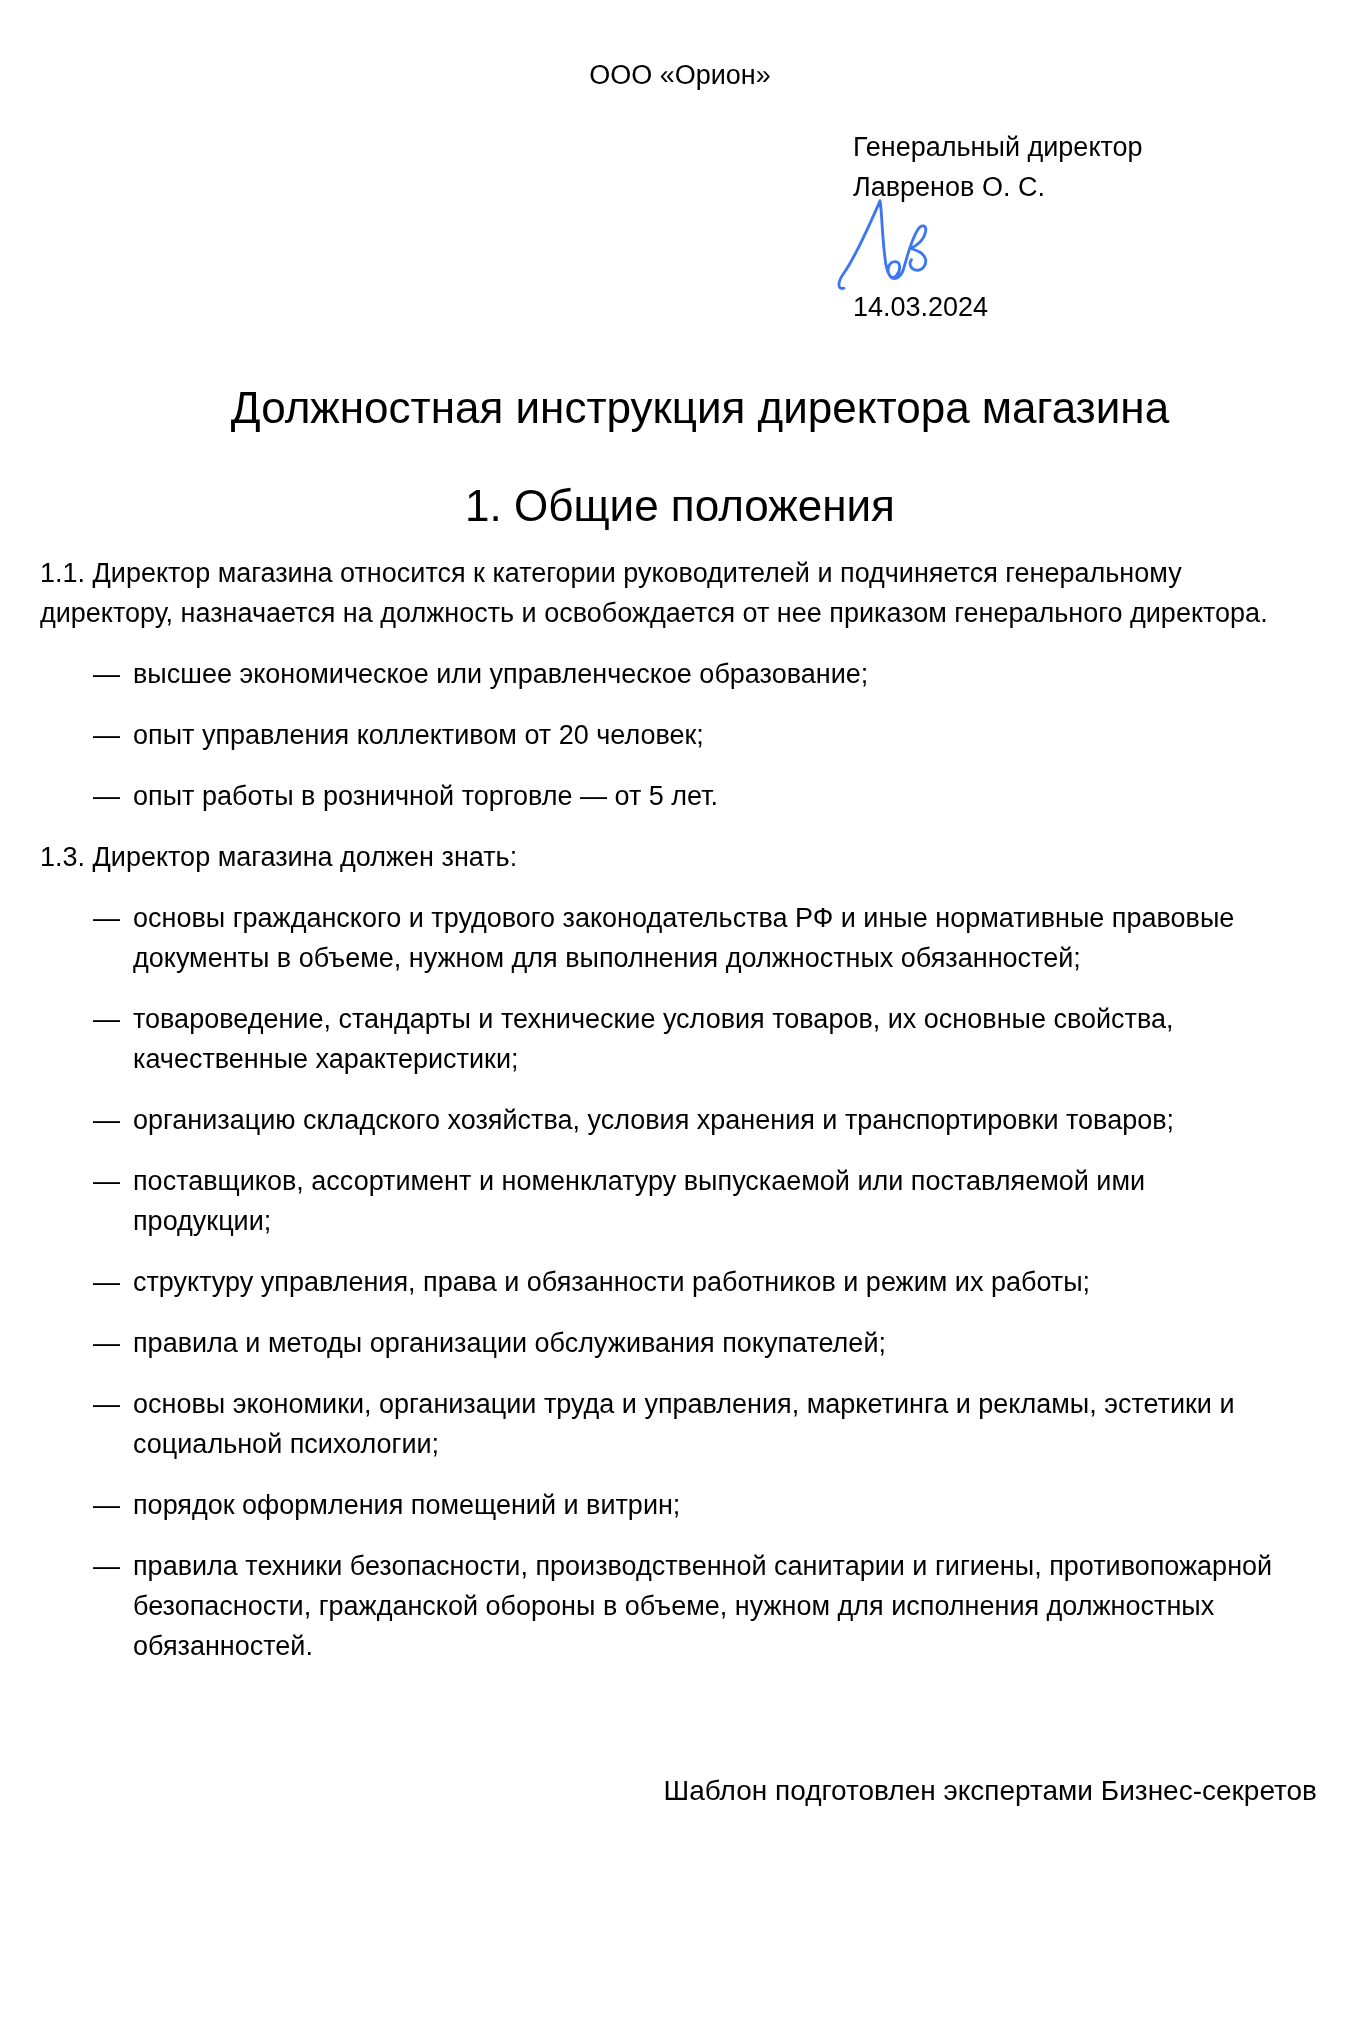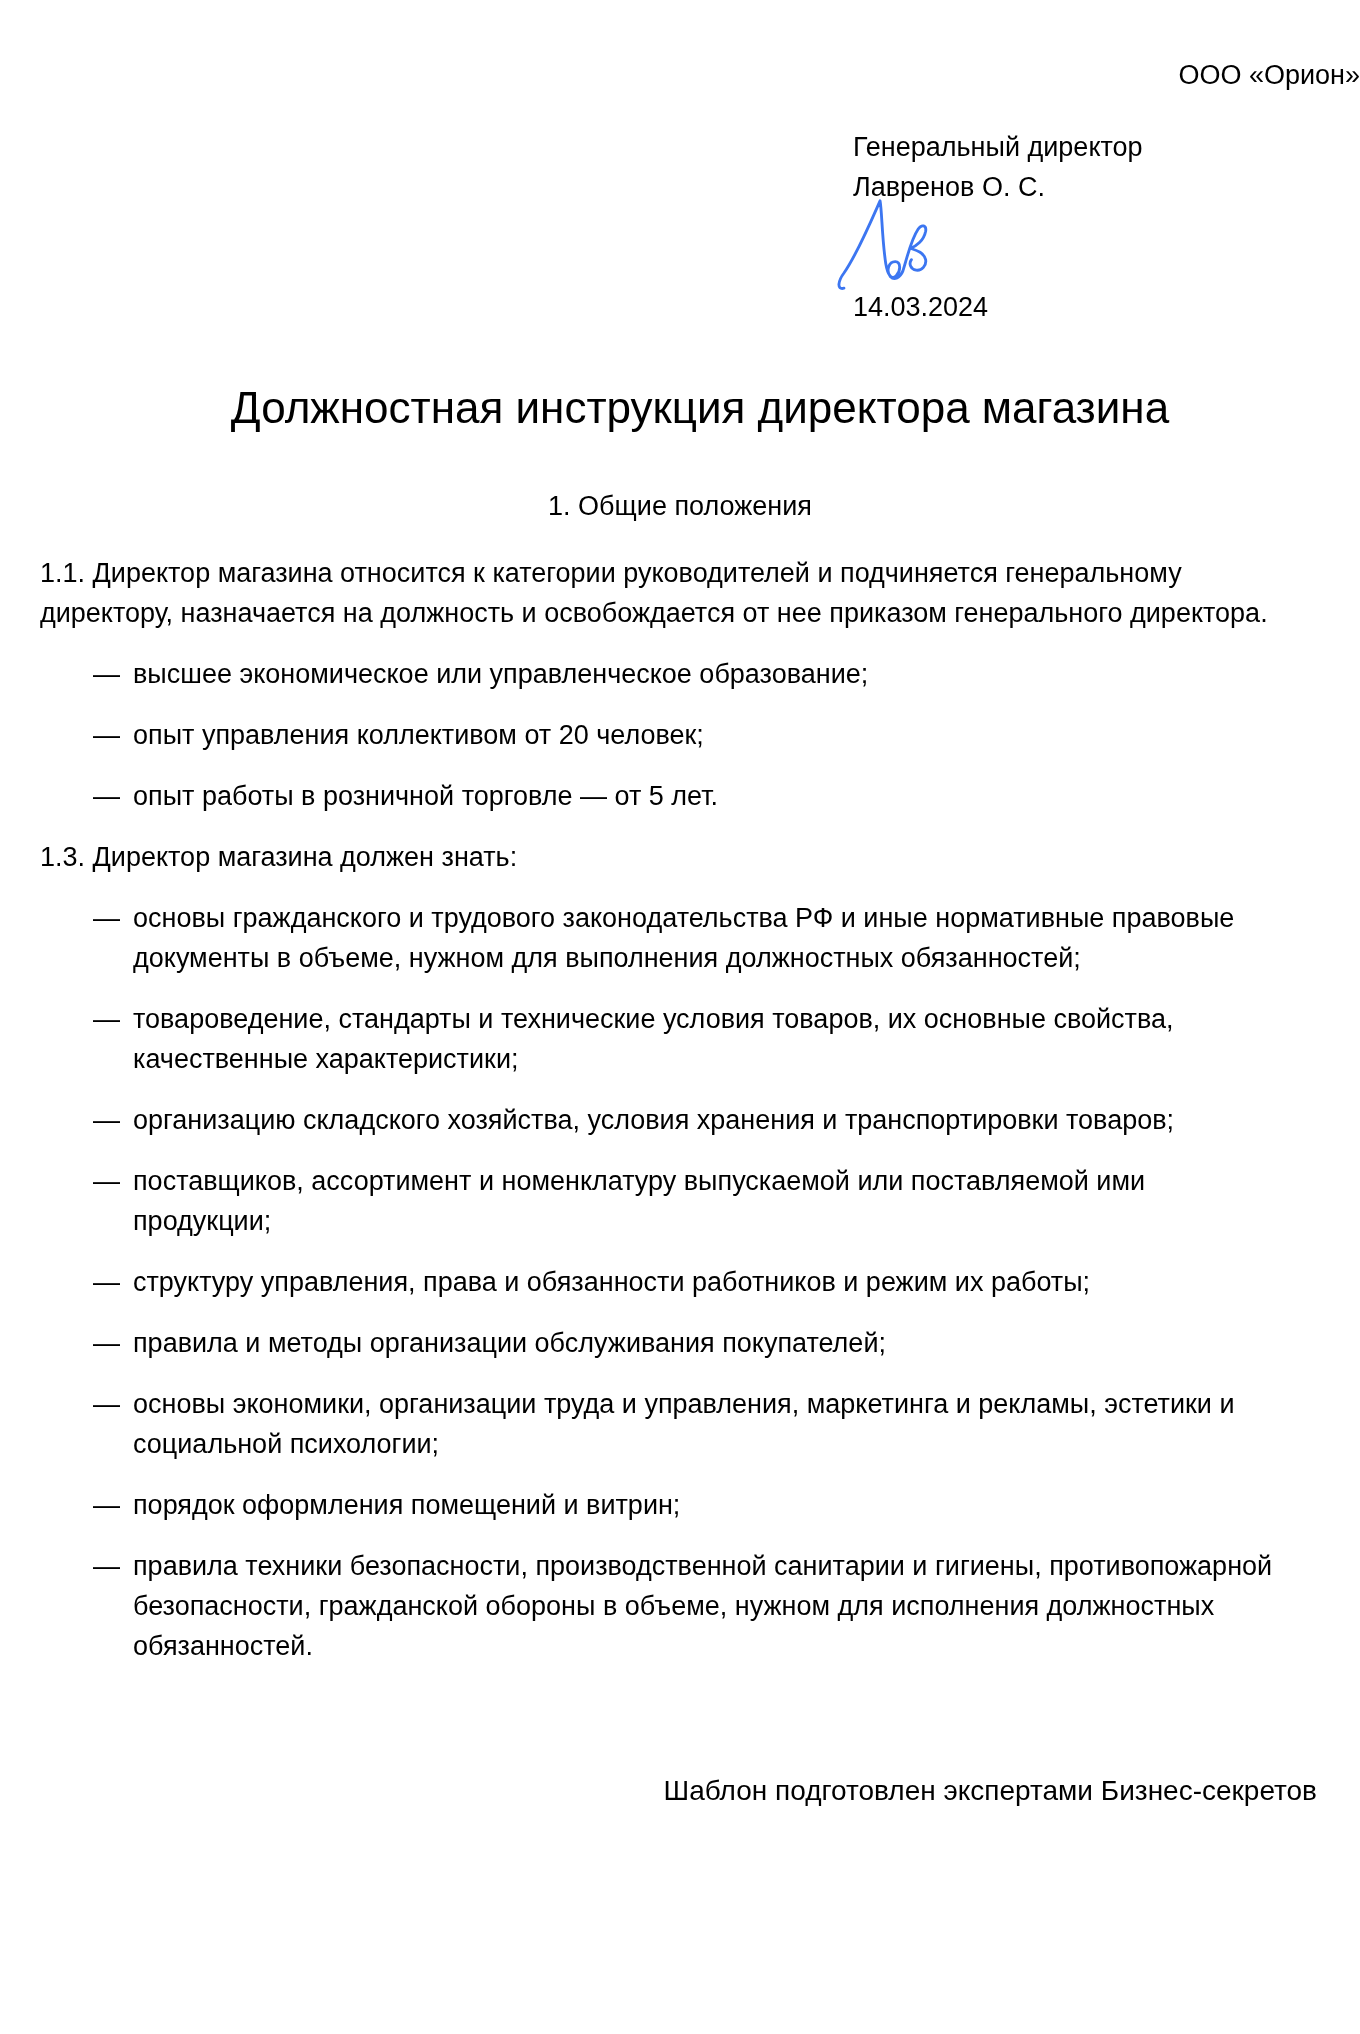--- a/index.html
+++ b/index.html
@@ -7,21 +7,21 @@
     width: 1360px;
     height: 2034px;
     background: #ffffff;
     color: #000000;
     font-family: "Liberation Sans", sans-serif;
     font-size: 27px;
     line-height: 40px;
     overflow: hidden;
   }
   .org-name {
-    text-align: right;
+    text-align: center;
     padding-top: 55px;
   }
   .approval {
     margin: 32px 0 0 853px;
   }
   .approver-title { margin-top: 29px; }
   .signature {
     display: block;
     margin: -10px 0 0 -18px;
     width: 130px;
@@ -31,21 +31,21 @@
   .approval-date { margin-top: -5px; }
   h1.doc-title {
     font-size: 44px;
     line-height: 52px;
     font-weight: 400;
     text-align: center;
     margin: 55px 0 0 0;
     padding-left: 40px;
   }
   h2.section-heading {
-    font-size: 27px;
+    font-size: 44px;
     line-height: 44px;
     font-weight: 400;
     text-align: center;
     margin: 50px 0 14px 0;
   }
   .content { margin: 25px 80px 0 40px; }
   .content p { margin: 0 0 21px 0; }
   .list { margin: 0; }
   .list.gap-top { margin-top: 7px; }
   .li {

